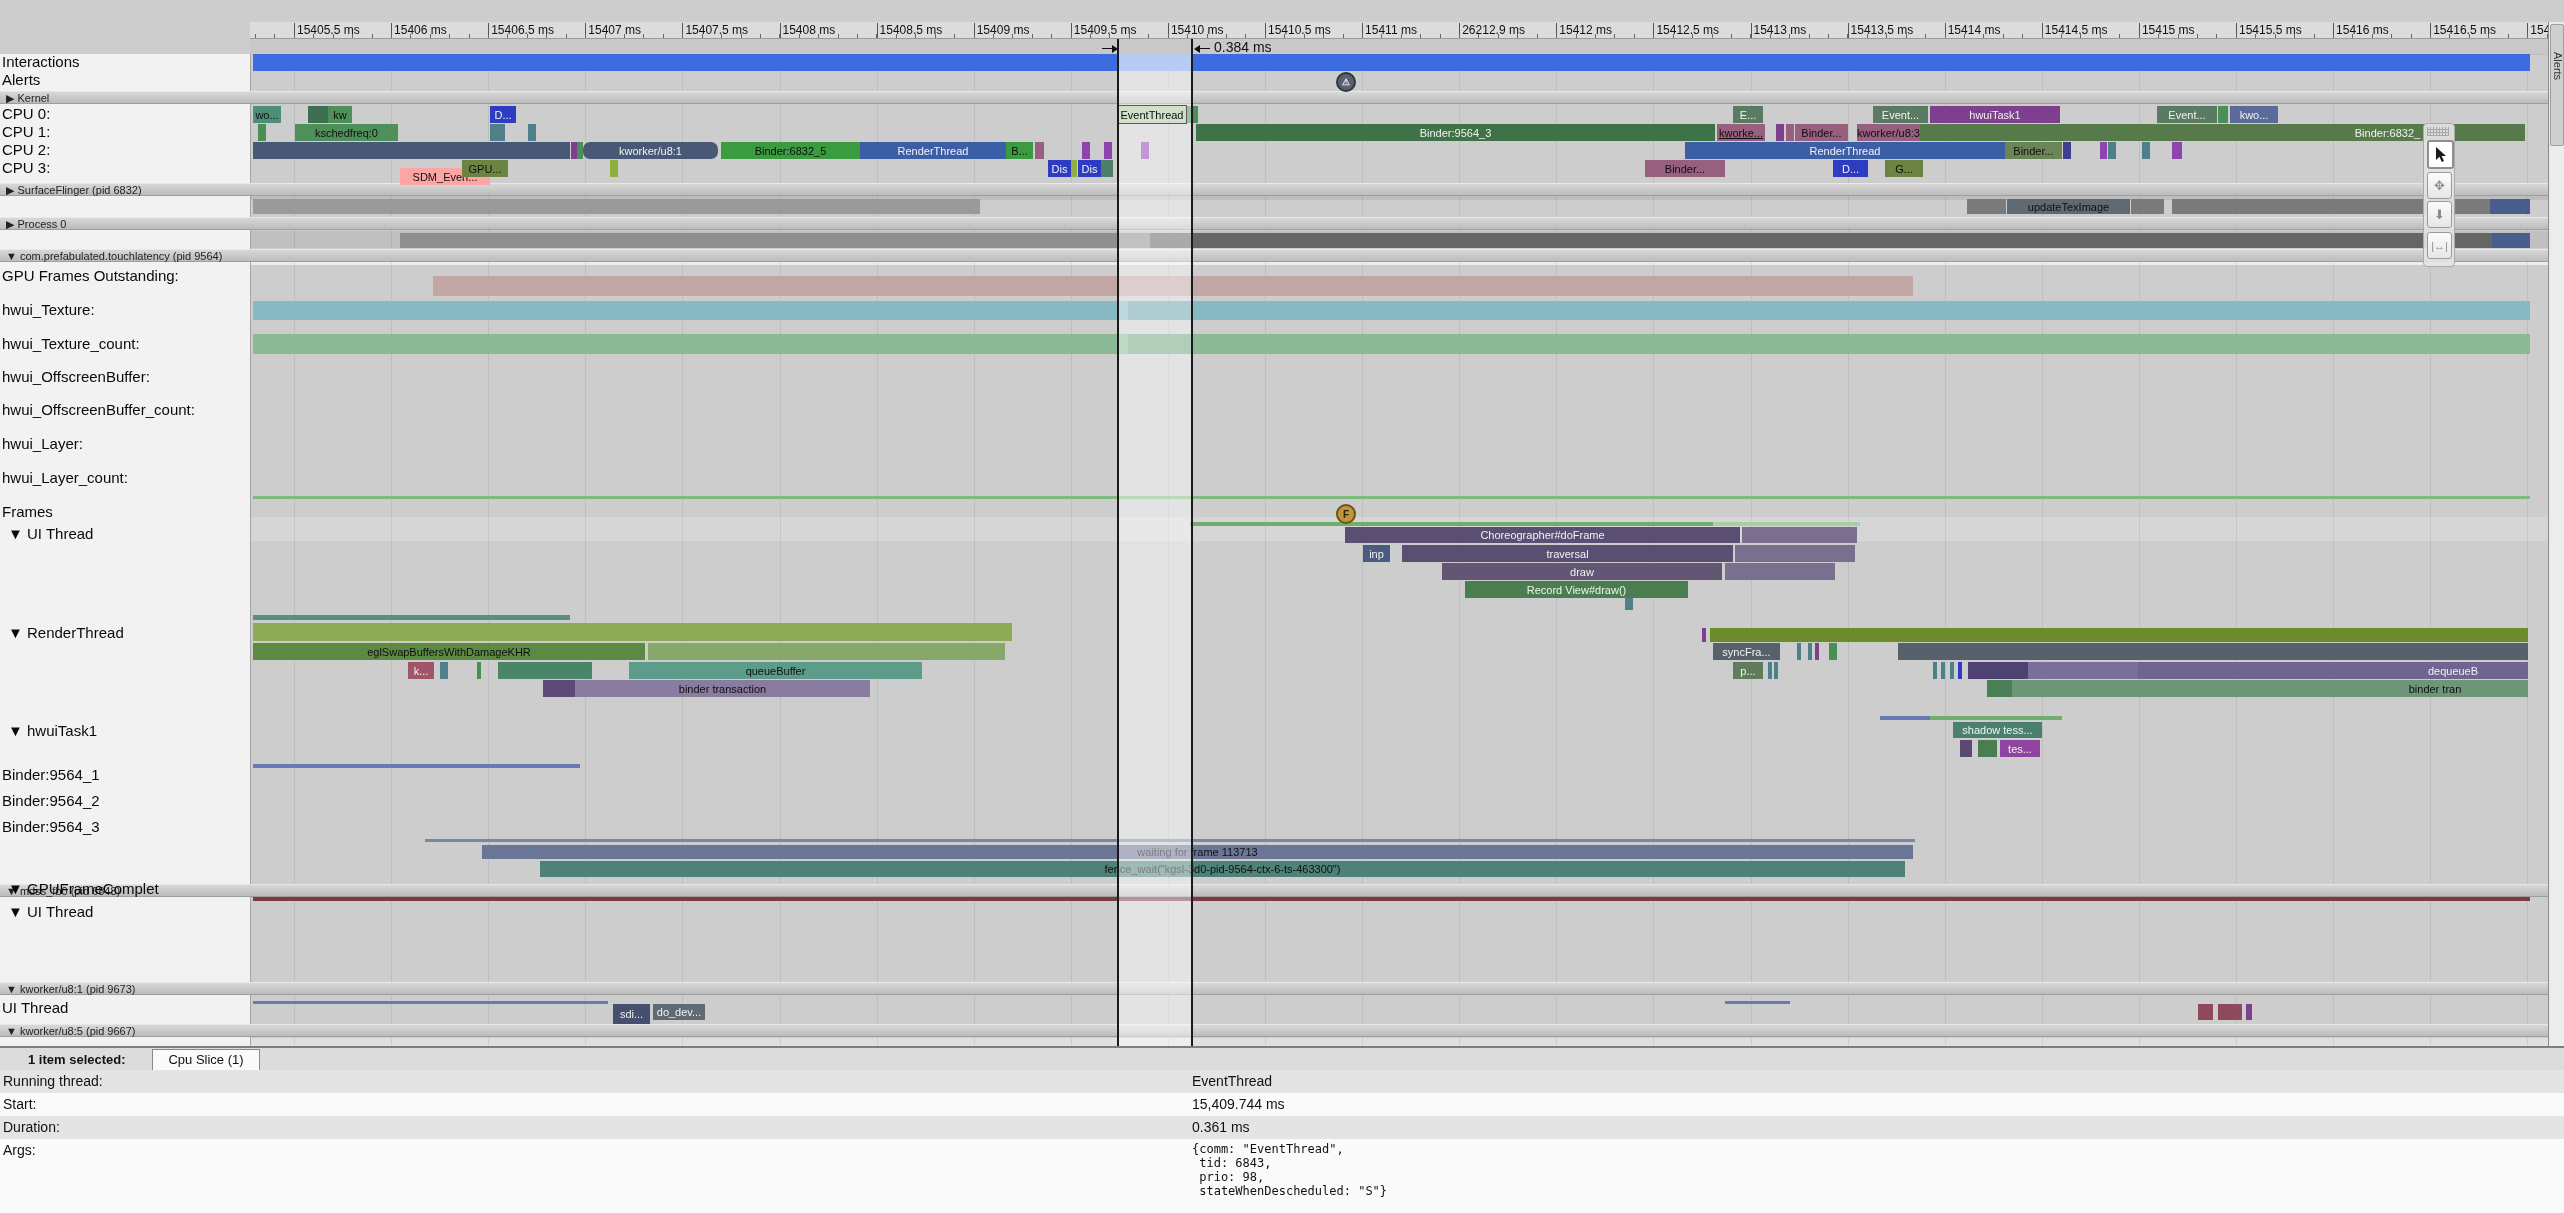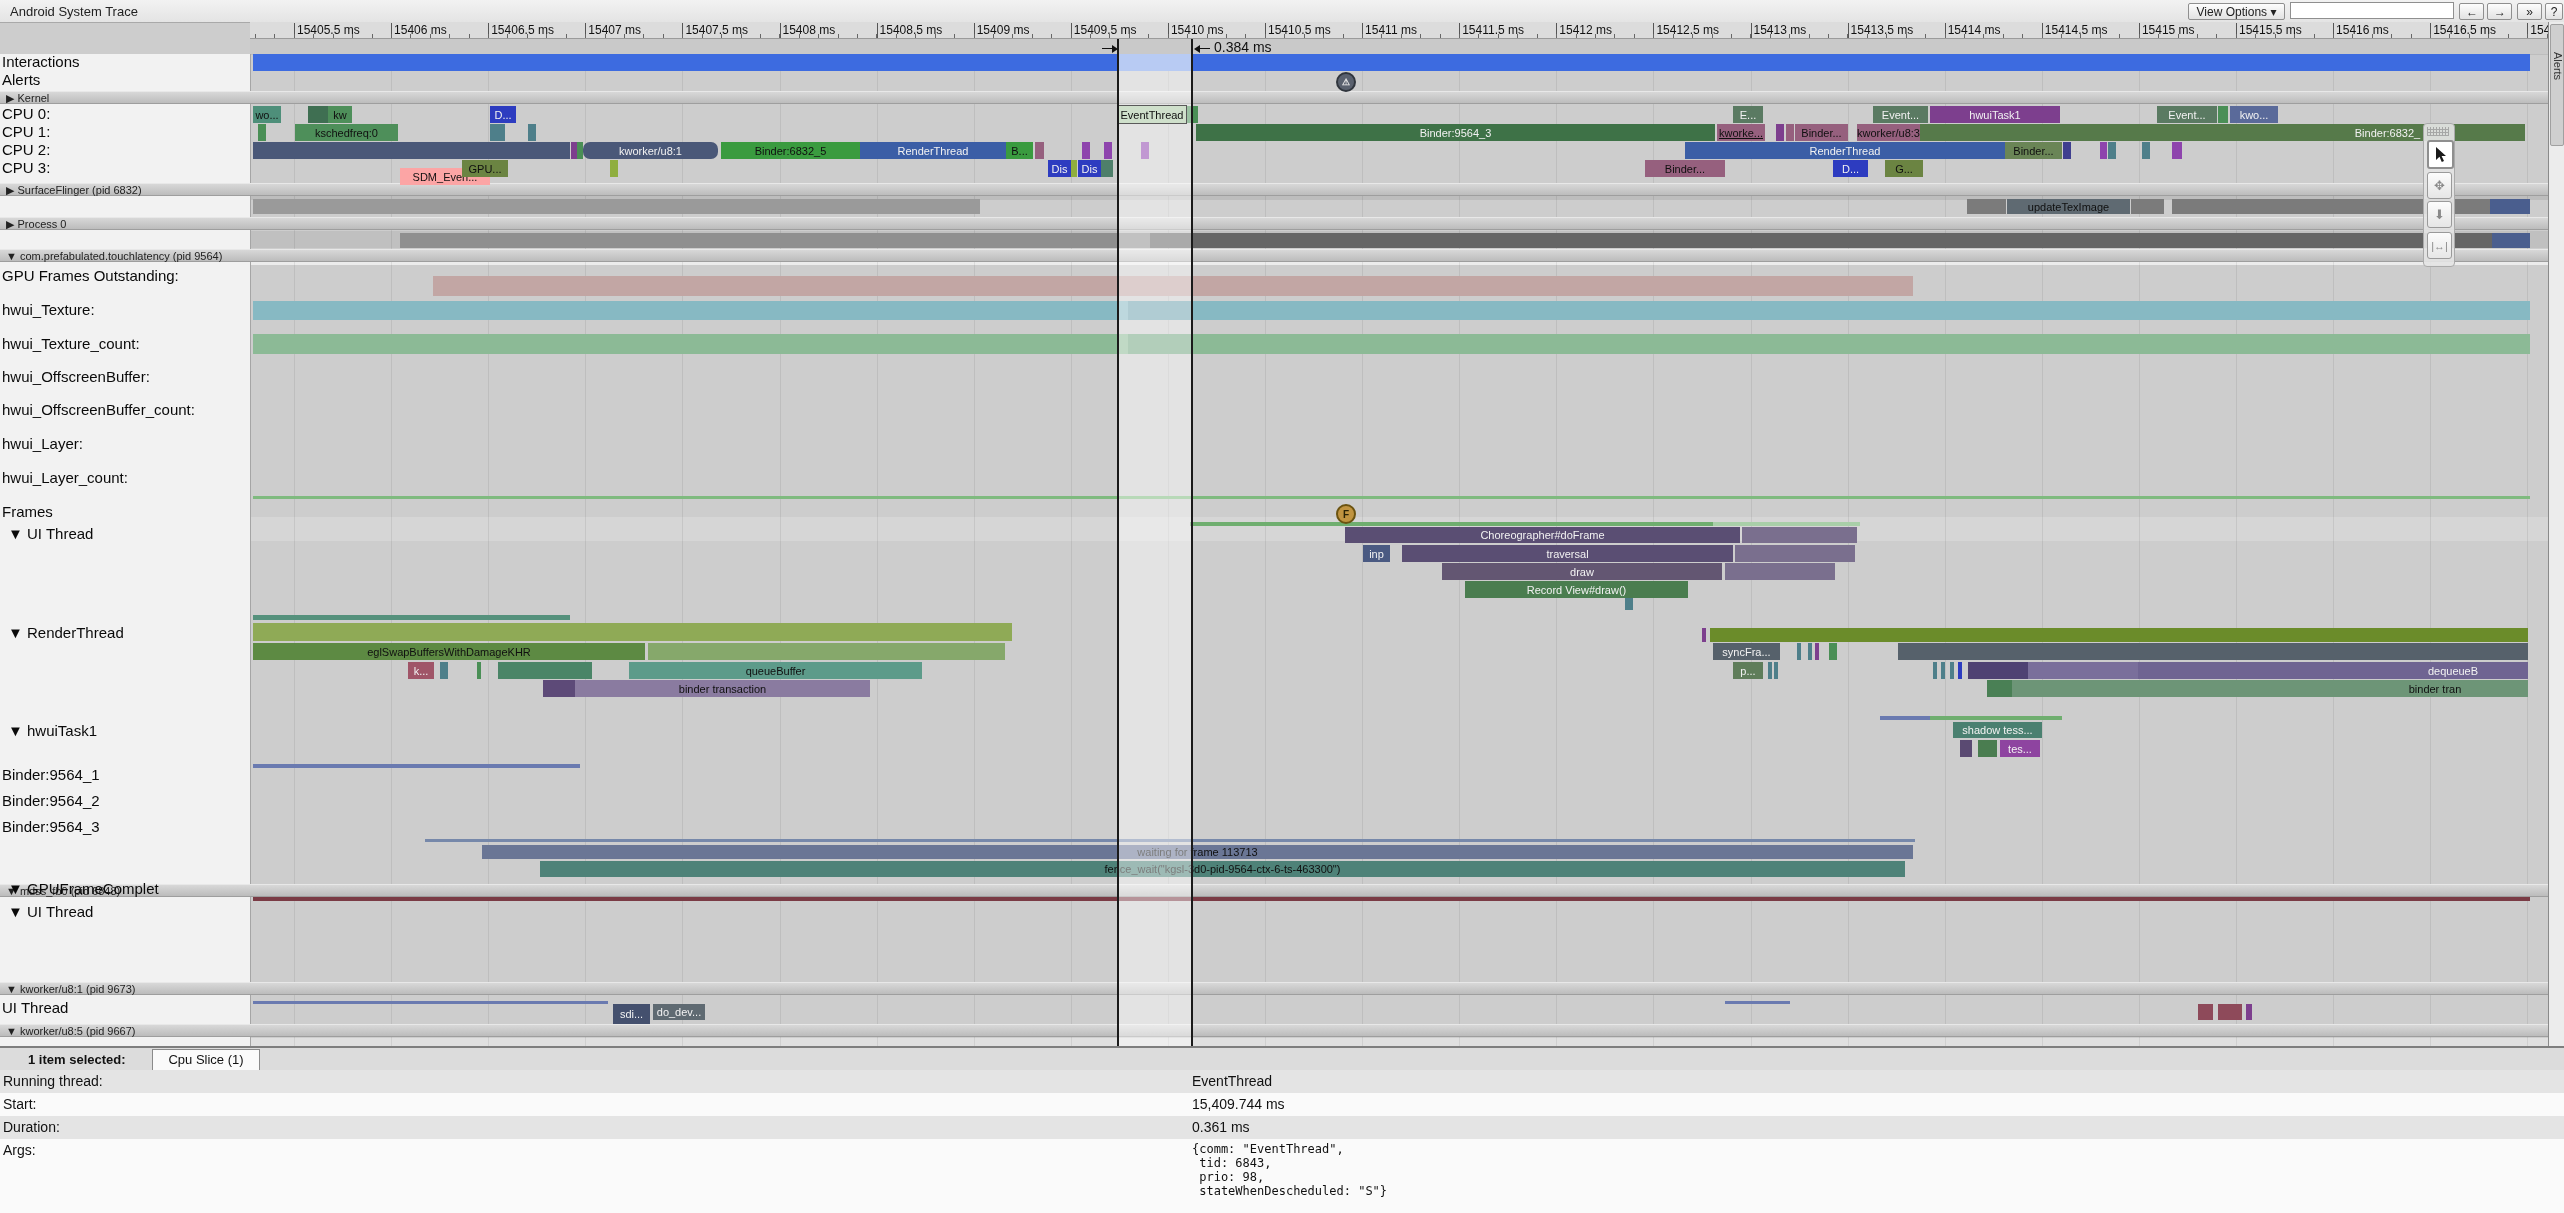--- a/index.html
+++ b/index.html
@@ -78,44 +78,35 @@
   .d-row{position:absolute;left:0;width:2564px;}
   .d-label{position:absolute;left:3px;top:3px;font-size:14px;color:#111;}
   .d-value{position:absolute;left:1192px;top:3px;font-size:14px;color:#111;white-space:pre;}
   .d-value.mono{font-family:"DejaVu Sans Mono",monospace;font-size:12px;line-height:14px;}
 </style>
 </head>
 <body>
 
 <div id="app">
 
-  <div id="titlebar">
-    <span id="title">Android System Trace</span>
-    <div class="tb-btn" id="view-options">View Options ▾</div>
-    <input id="tb-search" value="" style="">
-    <div class="tb-btn" id="btn-back">←</div>
-    <div class="tb-btn" id="btn-fwd">→</div>
-    <div class="tb-btn" id="btn-chev">»</div>
-    <div class="tb-btn" id="btn-help">?</div>
-  </div>
 
   <div id="ruler">
       <span class="ruler-label" style="left: 44px;">15405.5 ms</span>
       <span class="ruler-label" style="left: 141.1px;">15406 ms</span>
       <span class="ruler-label" style="left: 238.2px;">15406.5 ms</span>
       <span class="ruler-label" style="left: 335.3px;">15407 ms</span>
       <span class="ruler-label" style="left: 432.4px;">15407.5 ms</span>
       <span class="ruler-label" style="left: 529.5px;">15408 ms</span>
       <span class="ruler-label" style="left: 626.6px;">15408.5 ms</span>
       <span class="ruler-label" style="left: 723.7px;">15409 ms</span>
       <span class="ruler-label" style="left: 820.8px;">15409.5 ms</span>
       <span class="ruler-label" style="left: 917.9px;">15410 ms</span>
       <span class="ruler-label" style="left: 1015px;">15410.5 ms</span>
       <span class="ruler-label" style="left: 1112.1px;">15411 ms</span>
-      <span class="ruler-label" style="left: 1209.2px;">15411.5 ms</span>
+      <span class="ruler-label" style="left: 1209.2px;">26212.9 ms</span>
       <span class="ruler-label" style="left: 1306.3px;">15412 ms</span>
       <span class="ruler-label" style="left: 1403.4px;">15412.5 ms</span>
       <span class="ruler-label" style="left: 1500.5px;">15413 ms</span>
       <span class="ruler-label" style="left: 1597.6px;">15413.5 ms</span>
       <span class="ruler-label" style="left: 1694.7px;">15414 ms</span>
       <span class="ruler-label" style="left: 1791.8px;">15414.5 ms</span>
       <span class="ruler-label" style="left: 1888.9px;">15415 ms</span>
       <span class="ruler-label" style="left: 1986px;">15415.5 ms</span>
       <span class="ruler-label" style="left: 2083.1px;">15416 ms</span>
       <span class="ruler-label" style="left: 2180.2px;">15416.5 ms</span>

